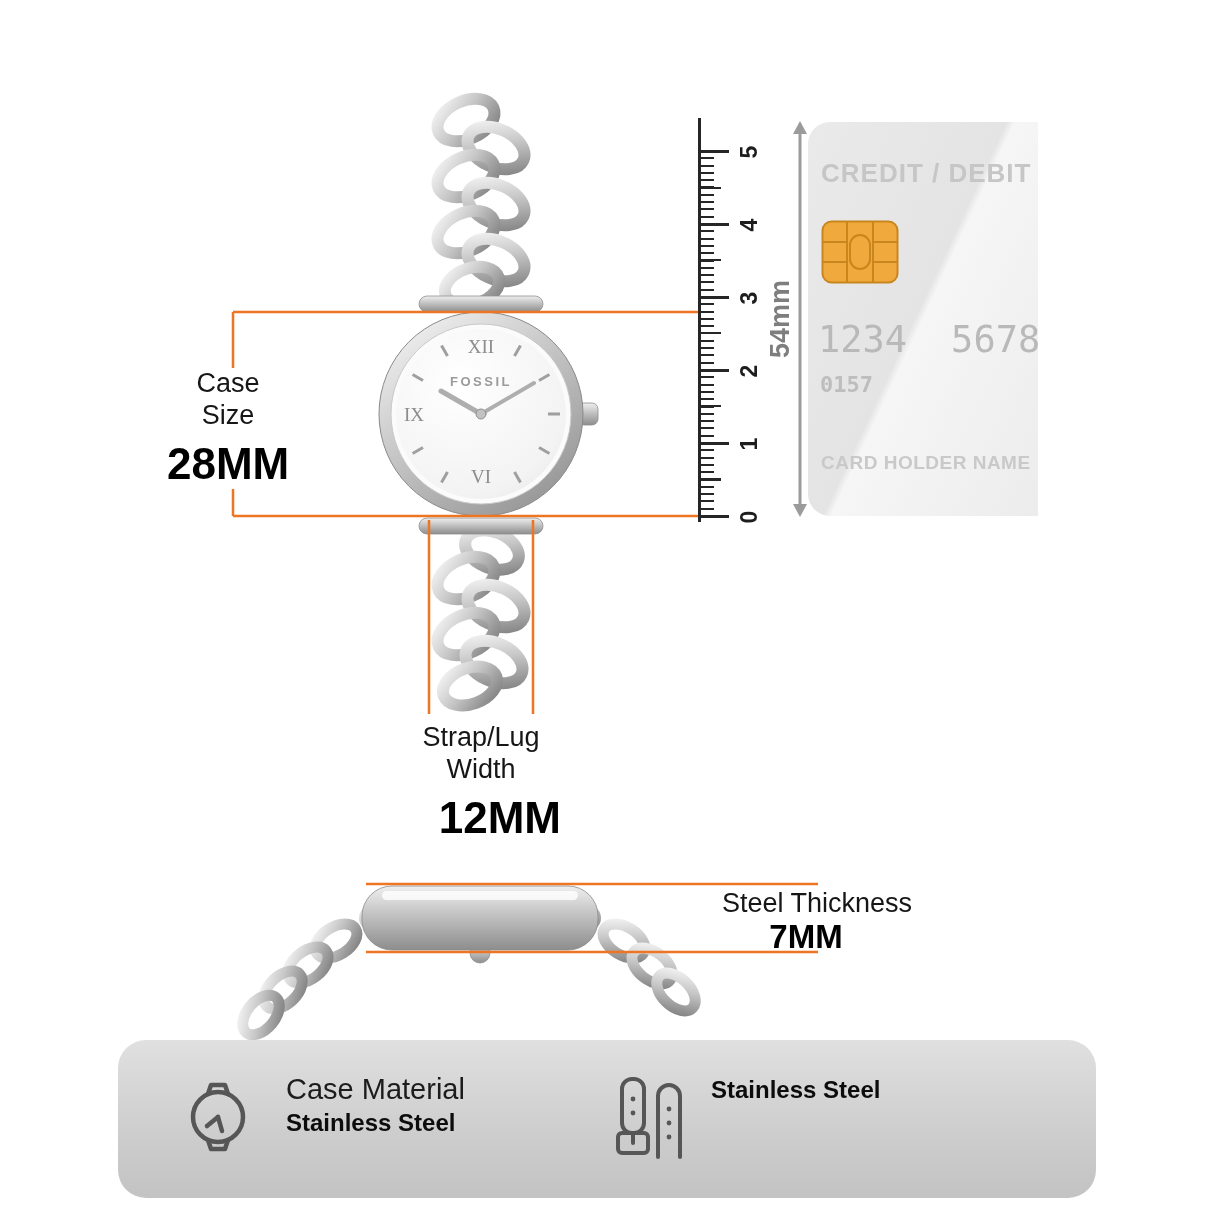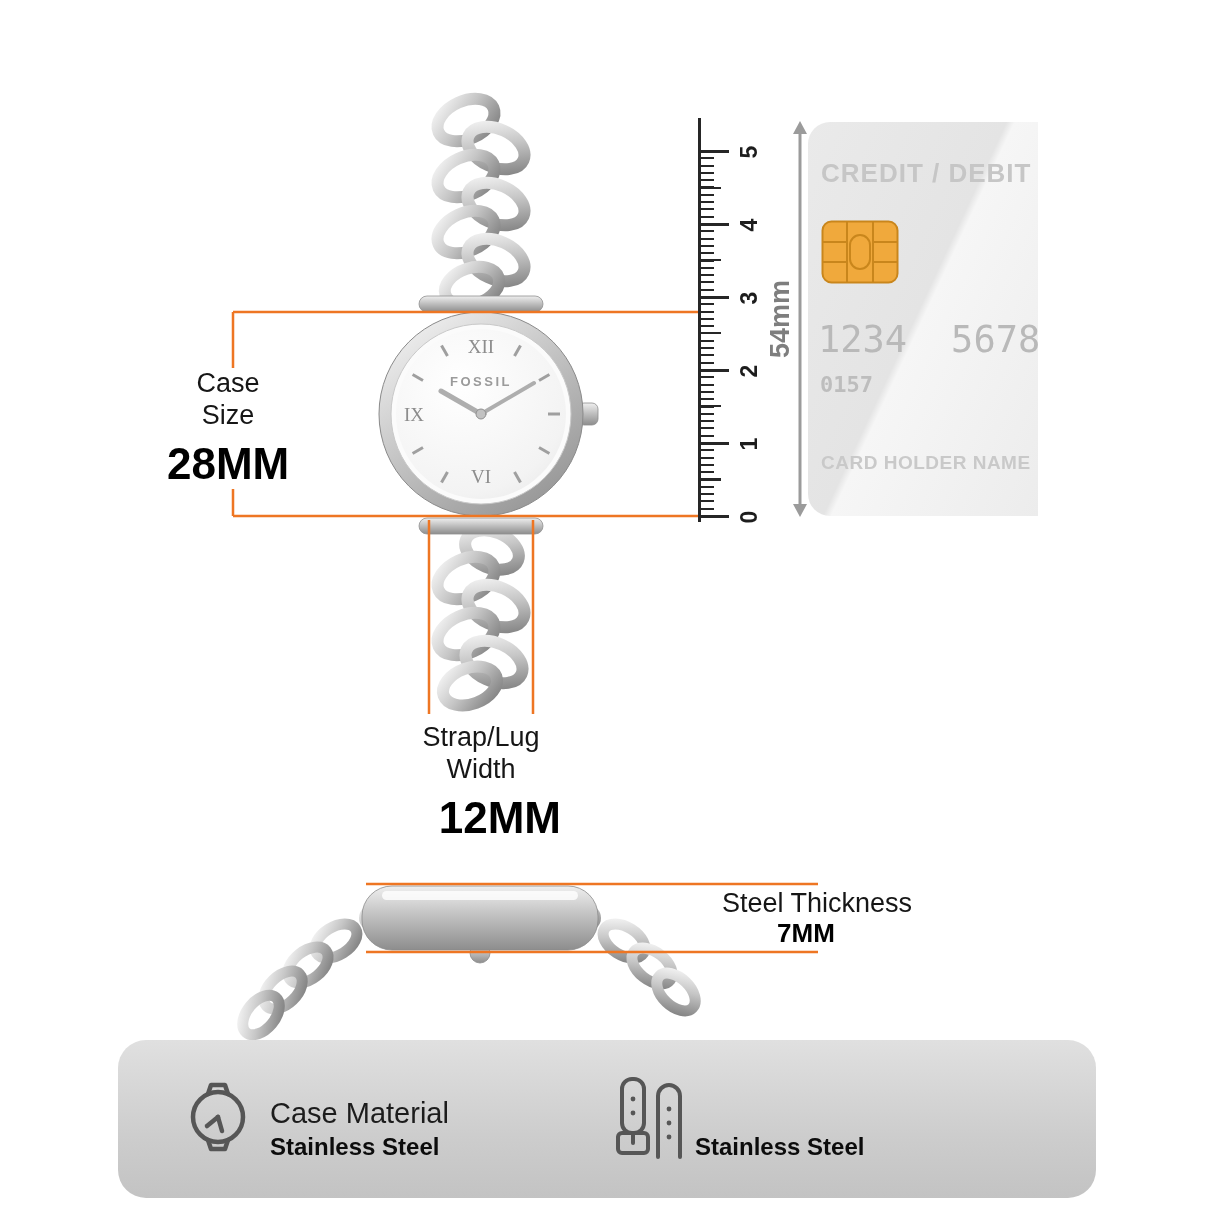--- a/index.html
+++ b/index.html
@@ -26,26 +26,26 @@
         background:linear-gradient(115deg,#eaeaea 0%,#e4e4e4 48%,#f6f6f6 50%,#ececec 100%)}
   .card-title{position:absolute;left:13px;top:36px;font-size:26px;font-weight:bold;letter-spacing:1px;color:#c6c6c6;white-space:nowrap}
   .chip{position:absolute;left:13px;top:98px;width:78px;height:64px}
   .card-number{position:absolute;left:10px;top:196px;display:flex;gap:44px;white-space:nowrap;
                font-family:"DejaVu Sans Mono",monospace;font-weight:normal;font-size:37px;color:#b9b9b9}
   .card-code{position:absolute;left:12px;top:250px;font-family:"DejaVu Sans Mono",monospace;font-weight:bold;font-size:22px;color:#bdbdbd}
   .card-holder{position:absolute;left:13px;top:330px;font-size:19px;font-weight:bold;letter-spacing:.5px;color:#c9c9c9;white-space:nowrap}
 
   
   .thick-label{left:700px;top:888px;width:212px;text-align:right;font-size:27px;color:#161616}
-  .thick-value{left:700px;top:918px;width:212px;text-align:center;font-size:26px;font-weight:bold;color:#000}
+  .thick-value{left:700px;top:918px;width:212px;text-align:center;font-size:33px;font-weight:bold;color:#000}
 
   
   .footer{left:118px;top:1040px;width:978px;height:158px;border-radius:28px;
           background:linear-gradient(180deg,#e0e0e0 0%,#cdcdcd 60%,#c3c3c3 100%)}
-  .mat-group{position:absolute;top:33px;display:flex;align-items:flex-end;gap:8px}
+  .mat-group{position:absolute;top:33px;display:flex;align-items:flex-start;gap:24px}
   .mat-label{font-size:29px;color:#1c1c1c}
   .mat-value{font-size:24px;font-weight:bold;color:#0c0c0c;margin-top:3px}
 </style>
 </head>
 <body>
 
 <svg class="abs overlay" width="1214" height="1214" viewBox="0 0 1214 1214" aria-hidden="true">
   <defs>
     <linearGradient id="steel" x1="0" y1="0" x2="1" y2="1">
       <stop offset="0" stop-color="#f4f4f4"></stop>

